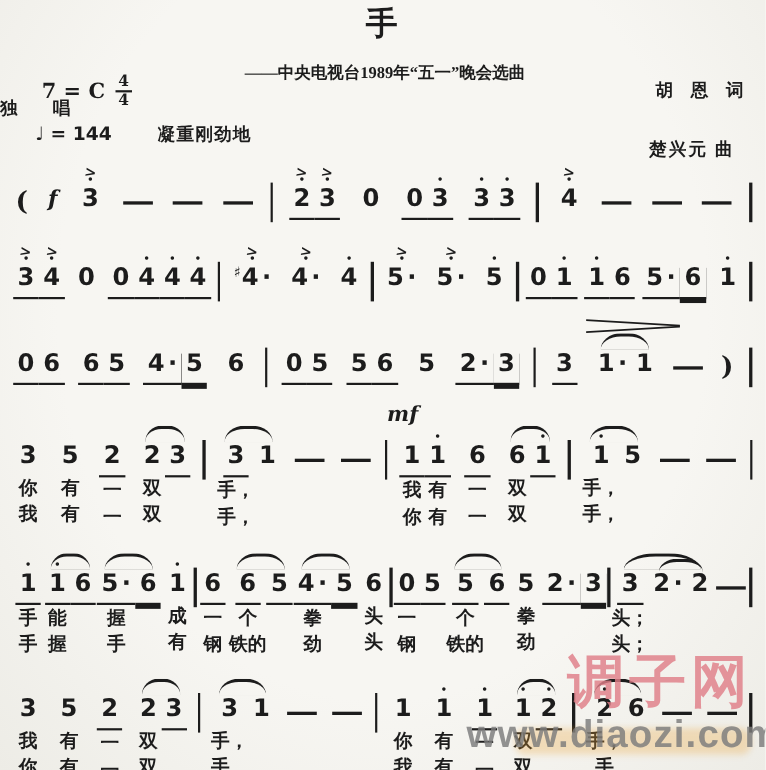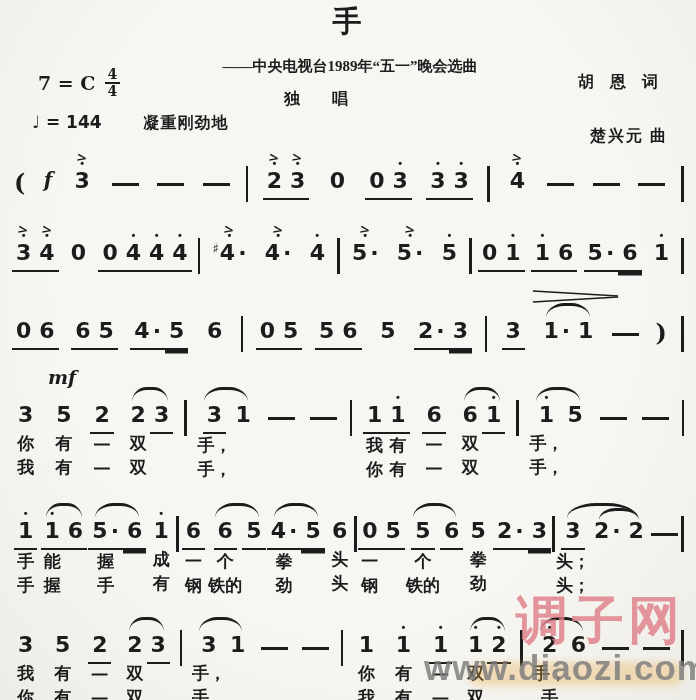--- a/index.html
+++ b/index.html
@@ -9,37 +9,37 @@
     background-image:radial-gradient(ellipse at 50% 40%, #f7f6f2 60%, #edece6 100%);
     color:#1c1c1c;
     font-family:"Liberation Sans", sans-serif;
   }
   
   .header{position:relative; height:142px;}
   .title{position:absolute; top:2px; left:0; right:0; text-align:center;
     font:700 29px "Liberation Serif", serif; letter-spacing:2px;}
   .source{position:absolute; top:57px; left:4px; right:0; text-align:center;
     font:700 15px "Liberation Serif", serif;}
-  .duchang{position:absolute; top:89px; left:0; right:56px; text-align:center;
+  .duchang{position:absolute; top:89px; left:0; right:56px; text-align:left;
     font:700 16px "Liberation Serif", serif; letter-spacing:8px;}
   .keysig{position:absolute; top:68px; left:38px; font:700 19px "DejaVu Serif", serif;
     display:flex; align-items:center;}
   .frac{display:inline-block; margin-left:9px; text-align:center; vertical-align:middle;}
   .frac .ft{display:block; font:700 14px "DejaVu Serif", serif; line-height:13px;
     border-bottom:2.5px solid #1c1c1c; padding:0 3px 1px;}
   .frac .fb{display:block; font:700 14px "DejaVu Serif", serif; line-height:14px;}
   .tempo{position:absolute; top:112px; left:32px; font:700 17px "DejaVu Sans", sans-serif;}
   .expr{margin-left:36px; font:700 16px "Liberation Sans", sans-serif; letter-spacing:1px;}
-  .credit1{position:absolute; top:72px; right:32px; font:700 16px "Liberation Serif", serif; letter-spacing:6px;}
+  .credit1{position:absolute; top:72px; right:14px; font:700 16px "Liberation Serif", serif; letter-spacing:6px;}
   .credit2{position:absolute; top:102px; right:28px; font:700 16px "Liberation Serif", serif; letter-spacing:2px;margin-top:24px;}
   
   .score{padding:0 12px;}
   .score-line{display:flex; justify-content:space-between; align-items:flex-start;}
   .line1{margin-top:8px;}  .line2{margin-top:20px;}  .line3{margin-top:26px;}
-  .mf{margin:14px 0 -2px 36px; height:20px; font:italic 700 19px "DejaVu Serif", serif;}
+  .mf{margin:14px 0 -2px 36px; height:20px; font:italic 700 19px "DejaVu Serif", serif;text-align:center;}
   .line4{margin-top:0;}  .line5{margin-top:18px;}  .line6{margin-top:16px;}
   .tok{display:flex; flex-direction:column; align-items:center; padding:0 2px;}
   .grp{display:flex; align-items:flex-start; position:relative;}
   .grp .tok{padding:0;}
   .top{height:18px; display:flex; flex-direction:column; align-items:center; justify-content:flex-end; width:100%;}
   .accent{height:10px; line-height:9px; font:700 13px "DejaVu Sans", sans-serif; transform:rotate(10deg);}
   .odot{height:8px; line-height:6px; font-size:11px; font-weight:700;}
   .dg{height:30px; line-height:28px; font:700 22px "DejaVu Sans", sans-serif;
     padding:0 4px; white-space:nowrap;}
   .u1{border-bottom:2.5px solid #1c1c1c;}

